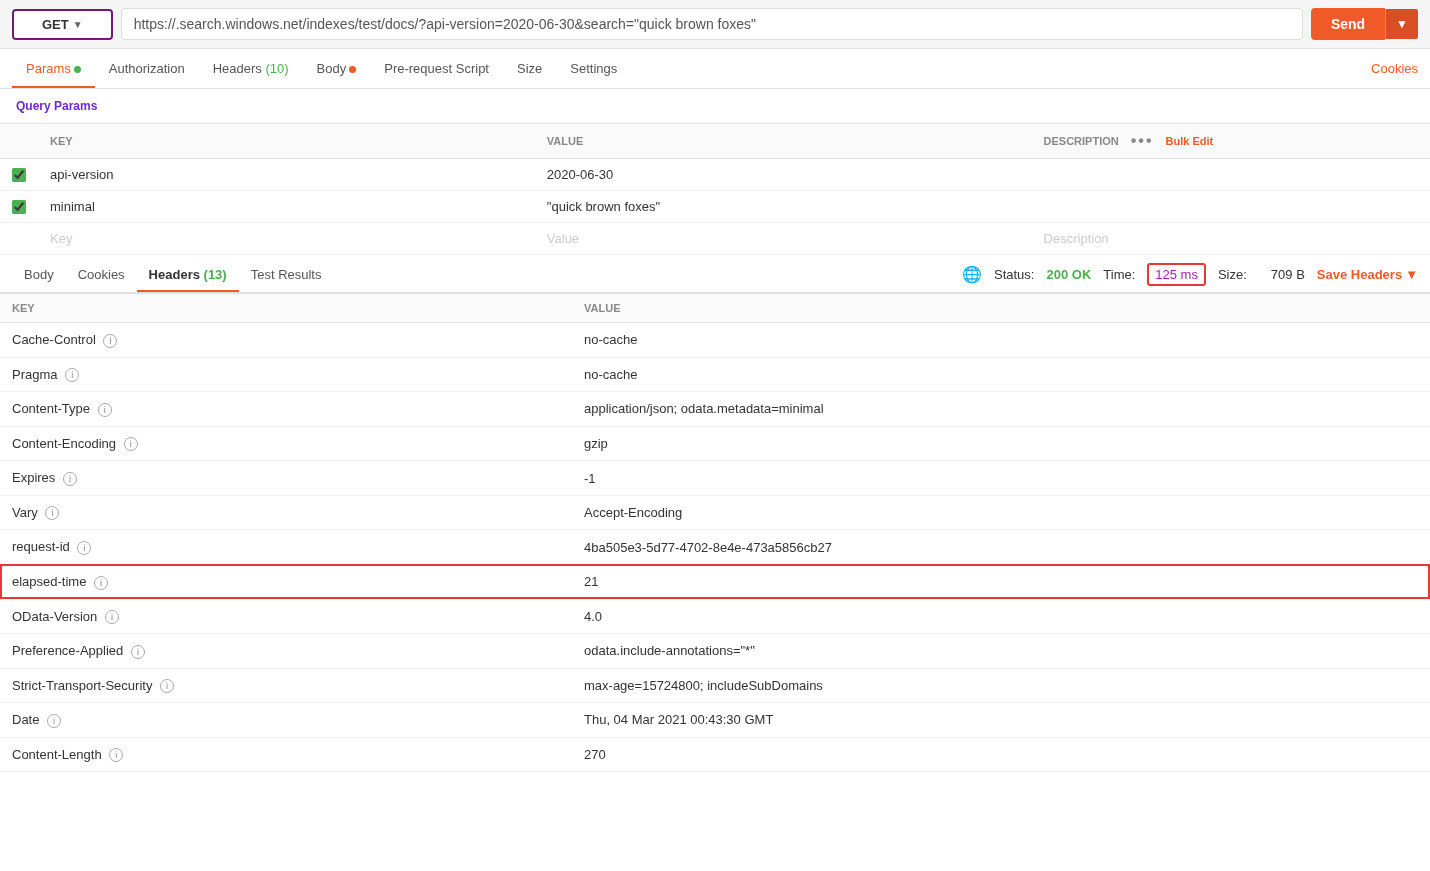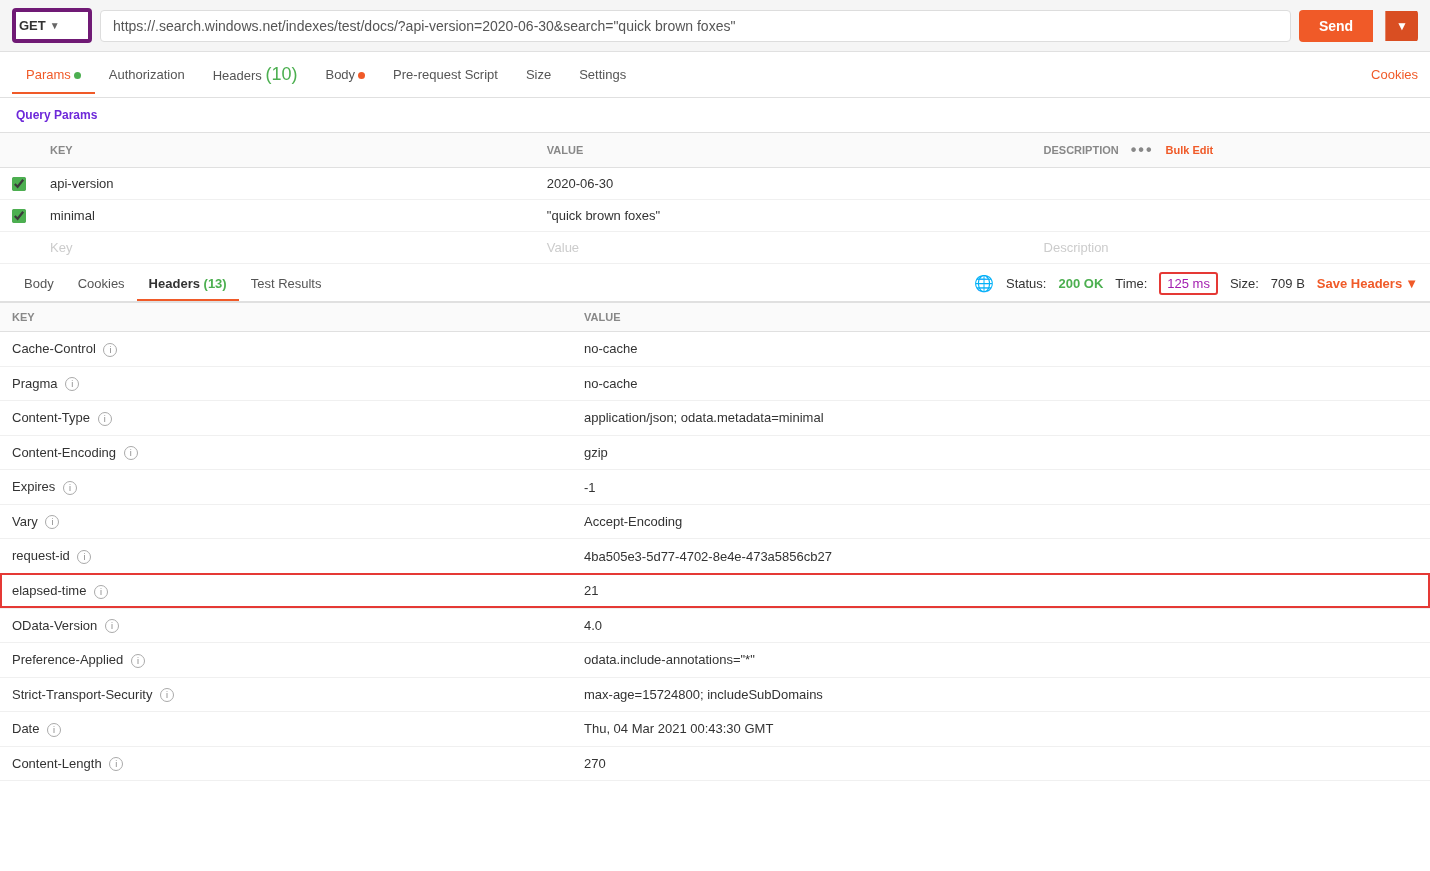--- a/index.html
+++ b/index.html
@@ -3,28 +3,28 @@
   <meta charset="utf-8">
   <style>
     * { box-sizing: border-box; margin: 0; padding: 0; }
     body { font-family: -apple-system, BlinkMacSystemFont, 'Segoe UI', sans-serif; font-size: 13px; background: #fff; color: #333; }
 
     
     .url-bar {
       display: flex; align-items: center; padding: 8px 12px; background: #f5f5f5; border-bottom: 1px solid #e0e0e0; gap: 8px;
     }
     .method-select {
-      display: flex; align-items: center; gap: 4px; padding: 6px 3px; background: #fff; border: 4px solid #701a75; border-radius: 4px; cursor: pointer; font-size: 13px; font-weight: 600; color: #333; min-width: 80px;
+      display: flex; align-items: center; gap: 4px; padding: 6px 28px; background: #fff; border: 2px solid #701a75; border-radius: 4px; cursor: pointer; font-size: 13px; font-weight: 600; color: #333; min-width: 80px;
     }
     .method-select .chevron { font-size: 10px; color: #666; }
     .url-input {
       flex: 1; padding: 7px 12px; border: 1px solid #ddd; border-radius: 4px; font-size: 14px; background: #fff; color: #555;
     }
     .send-btn {
-      display: flex; align-items: center; gap: 12px; border-radius: 4px; overflow: hidden;
+      display: flex; align-items: center; gap: 0; border-radius: 4px; overflow: hidden;
     }
     .send-main {
       background: #f05a28; color: #fff; border: none; padding: 8px 20px; font-size: 14px; font-weight: 600; cursor: pointer;
     }
     .send-chevron {
       background: #d94e22; color: #fff; border: none; padding: 8px 10px; font-size: 12px; cursor: pointer; border-left: 1px solid rgba(255,255,255,0.3);
     }
 
     
     .request-tabs {
@@ -33,21 +33,21 @@
     .req-tab {
       padding: 12px 14px; font-size: 13px; color: #555; cursor: pointer; position: relative; white-space: nowrap;
     }
     .req-tab.active { color: #f05a28; font-weight: 500; }
     .req-tab.active::after {
       content: ''; position: absolute; bottom: 0; left: 0; right: 0; height: 2px; background: #f05a28;
     }
     .req-tab .dot { display: inline-block; width: 7px; height: 7px; border-radius: 50%; margin-left: 3px; vertical-align: middle; }
     .dot-green { background: #4caf50; }
     .dot-orange { background: #f05a28; }
-    .tab-badge { color: #4caf50; font-size: 18px; }
+    .tab-badge { color: #4caf50; font-size: 13px; }
     .cookies-link { margin-left: auto; color: #f05a28; font-size: 13px; cursor: pointer; }
 
     
     .section-title { padding: 10px 16px; font-size: 12px; font-weight: 600; color: #6d28d9; }
 
     
     .params-table { width: 100%; border-collapse: collapse; }
     .params-table th {
       text-align: left; padding: 8px 12px; font-size: 11px; font-weight: 600; color: #888; border-bottom: 1px solid #e0e0e0; border-top: 1px solid #e0e0e0; background: #fafafa;
     }
@@ -77,21 +77,21 @@
       content: ''; position: absolute; bottom: 0; left: 0; right: 0; height: 2px; background: #f05a28;
     }
     .resp-tab .tab-badge-green { color: #4caf50; }
     .status-area {
       margin-left: auto; display: flex; align-items: center; gap: 12px; font-size: 13px;
     }
     .status-ok { color: #4caf50; font-weight: 600; }
     .time-badge {
       border: 2px solid #e53935; border-radius: 3px; padding: 2px 6px; color: #a21caf; font-weight: 500;
     }
-    .size-val { color: #333; }
+    .size-val { color: #333; margin-left: 12px; }
     .save-response { color: #f05a28; font-weight: 600; cursor: pointer; display: flex; align-items: center; gap: 3px; }
     .globe-icon { font-size: 16px; color: #888; }
 
     
     .headers-table { width: 100%; border-collapse: collapse; }
     .headers-table th {
       text-align: left; padding: 8px 12px; font-size: 11px; font-weight: 600; color: #888; border-bottom: 1px solid #e0e0e0; border-top: 1px solid #e0e0e0; background: #fafafa;
     }
     .headers-table td { padding: 9px 12px; border-bottom: 1px solid #f0f0f0; font-size: 13px; vertical-align: middle; }
     .headers-table .key-col { width: 40%; }

